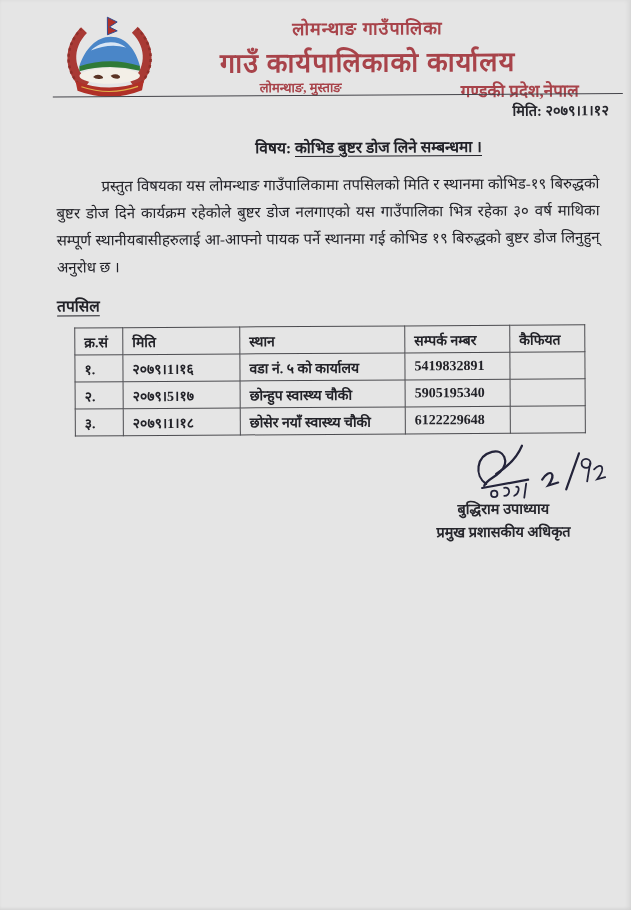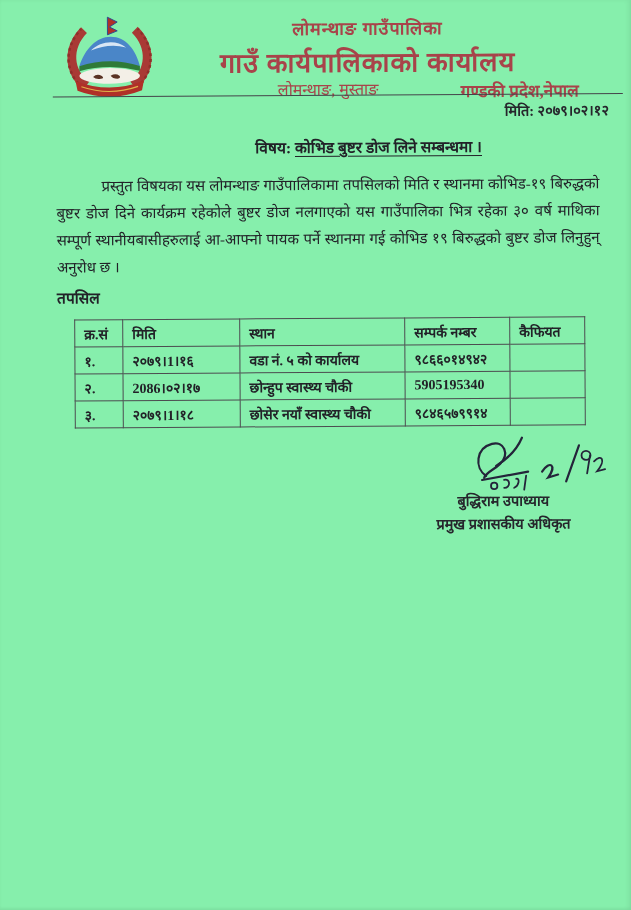--- a/index.html
+++ b/index.html
@@ -1,49 +1,49 @@
 <!DOCTYPE html>
 <html><head>
 <meta charset="utf-8">
 <style>
   html,body{margin:0;padding:0;background:#ffffff;}
   .sheet{
     position:relative;
     width:631px;height:910px;
-    background:#86efac;
+    background:#e5e5e5;
     overflow:hidden;
     font-family:"Liberation Serif","DejaVu Serif",serif;
     color:#2a2a30;
     box-shadow:inset -3px 0 4px rgba(0,0,0,0.05), inset 0 -2px 3px rgba(0,0,0,0.04);
   }
   .sheet-inner{position:absolute;inset:0;transform:rotate(-0.35deg);}
   
   .letterhead{position:relative;height:97px;}
   .emblem{position:absolute;left:58px;top:14px;width:108px;height:86px;}
   .lh-text{position:absolute;left:110px;top:16px;width:520px;text-align:center;color:#a8434a;}
   .lh-municipality{font-size:18px;font-weight:bold;letter-spacing:1px;}
   .lh-office{font-size:27px;font-weight:bold;margin-top:3px;letter-spacing:1px;}
-  .lh-address{position:absolute;left:280px;top:78px;font-size:16px;font-weight:normal;color:#a8434a;}
+  .lh-address{position:absolute;left:262px;top:78px;font-size:13px;font-weight:bold;color:#a8434a;}
   .lh-province{position:absolute;left:463px;top:80px;font-size:17px;font-weight:bold;color:#a8434a;}
   .header-rule{position:absolute;left:55px;top:95px;width:570px;border:0;border-top:1.6px solid #44444a;margin:0;}
   
   .date-line{margin-top:4px;text-align:right;padding-right:20px;font-size:14.5px;font-weight:bold;color:#26262c;}
   
   .subject{margin-top:15px;margin-left:110px;width:521px;text-align:center;font-size:15.5px;font-weight:bold;color:#222228;}
   .subject .u{text-decoration:underline;text-underline-offset:3px;}
   
   .body-para{
     margin:14px 30px 0 58px;
     font-size:15px;line-height:27px;
     text-align:justify;text-indent:45px;
     color:#222228;
   }
   
-  .tapasil{margin:5px 0 0 58px;font-size:15.5px;font-weight:bold;display:inline-block;
-    text-underline-offset:4px;color:#222228;}
+  .tapasil{margin:13px 0 0 58px;font-size:15.5px;font-weight:bold;display:inline-block;
+    text-decoration:underline;text-underline-offset:4px;color:#222228;}
   table.schedule{
     margin:11px 0 0 75px;border-collapse:collapse;table-layout:fixed;width:510px;
     font-size:14px;color:#222228;
   }
   table.schedule th,table.schedule td{
     border:1px solid #4c4c50;padding:2px 6px 2px 9px;height:22px;
     text-align:left;vertical-align:middle;overflow:hidden;white-space:nowrap;
   }
   table.schedule th{font-weight:bold;}
   table.schedule td{font-weight:bold;}
@@ -88,21 +88,21 @@
         <div class="lh-municipality">लोमन्थाङ गाउँपालिका</div>
         <div class="lh-office">गाउँ कार्यपालिकाको कार्यालय</div>
       </div>
       <div class="lh-address">लोमन्थाङ, मुस्ताङ</div>
       <div class="lh-province">गण्डकी प्रदेश,नेपाल</div>
       <hr class="header-rule">
     </div>
 
     <div class="date-line">
       <span>मिति:</span>
-      <span>२०७९।०२।१२</span>
+      <span>२०७९।1।१२</span>
     </div>
 
     <div class="subject">
       <span>विषय:</span>
       <span class="u">कोभिड बुष्टर डोज लिने सम्बन्धमा ।</span>
     </div>
 
     <p class="body-para">प्रस्तुत विषयका यस लोमन्थाङ गाउँपालिकामा तपसिलको मिति र स्थानमा कोभिड-१९ बिरुद्धको बुष्टर डोज दिने कार्यक्रम रहेकोले बुष्टर डोज नलगाएको यस गाउँपालिका भित्र रहेका ३० वर्ष माथिका सम्पूर्ण स्थानीयबासीहरुलाई आ-आफ्नो पायक पर्ने स्थानमा गई कोभिड १९ बिरुद्धको बुष्टर डोज लिनुहुन् अनुरोध छ ।</p>
 
     <div><span class="tapasil">तपसिल</span></div>
@@ -122,35 +122,35 @@
           <th>स्थान</th>
           <th>सम्पर्क नम्बर</th>
           <th>कैफियत</th>
         </tr>
       </thead>
       <tbody>
         <tr>
           <td>१.</td>
           <td>२०७९।1।१६</td>
           <td>वडा नं. ५ को कार्यालय</td>
-          <td>९८६६०१४९४२</td>
+          <td>5419832891</td>
           <td></td>
         </tr>
         <tr>
           <td>२.</td>
-          <td>2086।०२।१७</td>
+          <td>२०७९।5।१७</td>
           <td>छोन्हुप स्वास्थ्य चौकी</td>
           <td>5905195340</td>
           <td></td>
         </tr>
         <tr>
           <td>३.</td>
           <td>२०७९।1।१८</td>
           <td>छोसेर नयाँ स्वास्थ्य चौकी</td>
-          <td>९८४६५७९९१४</td>
+          <td>6122229648</td>
           <td></td>
         </tr>
       </tbody>
     </table>
 
     <div class="sig-area">
       <svg class="sig-scribble" viewBox="0 0 145 62" aria-hidden="true">
         <g fill="none" stroke="#24243a" stroke-width="2.2" stroke-linecap="round">
           <path d="M24,42 C12,34 14,14 30,10 C42,7 48,20 38,30 C32,36 24,38 22,44"></path>
           <path d="M34,32 C44,26 54,18 60,4"></path>

